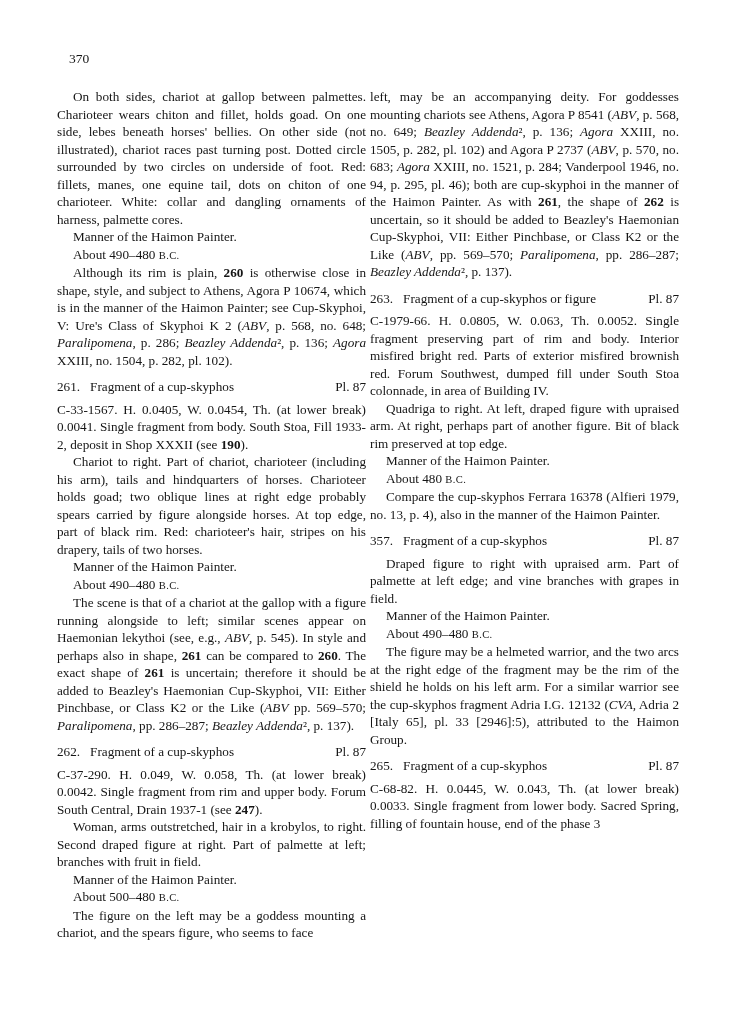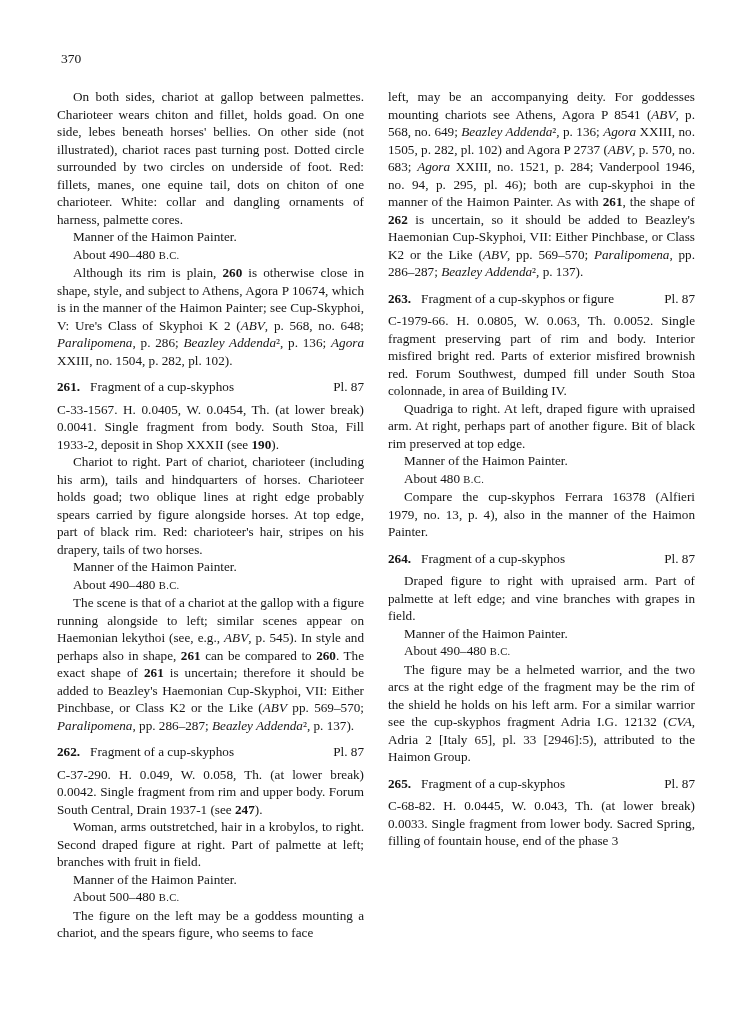--- a/index.html
+++ b/index.html
@@ -6,46 +6,46 @@
   .page {
     width: 750px; height: 1024px; box-sizing: border-box;
     padding: 50px 55px 30px 57px;
     background: #ffffff;
     color: #151515;
     font-family: "Liberation Serif", "DejaVu Serif", serif;
     overflow: hidden;
   }
   .page-header { position: relative; height: 18px; margin-bottom: 20px; }
   .page-num {
-    position: absolute; left: 4px; top: 1px;
+    position: absolute; left: 12px; top: 1px;
     font-size: 13.5px;
   }
   .running-head {
     text-align: center;
     font-size: 12.5px;
     letter-spacing: 1.6px;
   }
-  .cols { display: flex; gap: 24px; }
+  .cols { display: flex; gap: 4px; }
   .col {
     width: 309px;
     font-size: 13.2px;
     line-height: 17.5px;
     text-align: justify;
   }
   .col p { margin: 0; }
   .para { text-indent: 16px; }
   .para.noindent { text-indent: 0; }
   .desc { margin: 0 0 5px 13px; }
   .entry-head {
     display: flex;
     align-items: baseline;
     margin: 9px 0 5px 0;
     text-align: left;
   }
-  .entry-num { font-weight: bold; margin-right: 10px; white-space: nowrap; }
+  .entry-num { font-weight: normal; margin-right: 10px; white-space: nowrap; }
   .entry-title { white-space: nowrap; }
   .entry-plate { margin-left: auto; white-space: nowrap; }
   .it { font-style: italic; }
   .bd { font-weight: bold; font-family: Liberation Serif, serif; }
   .sc { font-size: 0.8em; letter-spacing: 0.4px; }
 </style>
 </head>
 <body>
 
 <div class="page">
@@ -85,21 +85,21 @@
           <span class="entry-num">263.</span>
           <span class="entry-title">Fragment of a cup-skyphos or figure</span>
           <span class="entry-plate">Pl. 87</span>
         </div>
         <p class="desc"><span>C-1979-66. H. 0.0805, W. 0.063, Th. 0.0052. Single fragment preserving part of rim and body. Interior misfired bright red. Parts of exterior misfired brownish red. Forum Southwest, dumped fill under South Stoa colonnade, in area of Building IV.</span></p>
         <p class="para"><span>Quadriga to right. At left, draped figure with upraised arm. At right, perhaps part of another figure. Bit of black rim preserved at top edge.</span></p>
         <p class="para"><span>Manner of the Haimon Painter.</span></p>
         <p class="para"><span>About 480 </span><span class="sc">B.C.</span></p>
         <p class="para"><span>Compare the cup-skyphos Ferrara 16378 (Alfieri 1979, no. 13, p. 4), also in the manner of the Haimon Painter.</span></p>
         <div class="entry-head">
-          <span class="entry-num">264.</span>
+          <span class="entry-num">357.</span>
           <span class="entry-title">Fragment of a cup-skyphos</span>
           <span class="entry-plate">Pl. 87</span>
         </div>
         <p class="para"><span>Draped figure to right with upraised arm. Part of palmette at left edge; and vine branches with grapes in field.</span></p>
         <p class="para"><span>Manner of the Haimon Painter.</span></p>
         <p class="para"><span>About 490–480 </span><span class="sc">B.C.</span></p>
         <p class="para"><span>The figure may be a helmeted warrior, and the two arcs at the right edge of the fragment may be the rim of the shield he holds on his left arm. For a similar warrior see the cup-skyphos fragment Adria I.G. 12132 (</span><span class="it">CVA</span><span>, Adria 2 [Italy 65], pl. 33 [2946]:5), attributed to the Haimon Group.</span></p>
         <div class="entry-head">
           <span class="entry-num">265.</span>
           <span class="entry-title">Fragment of a cup-skyphos</span>

